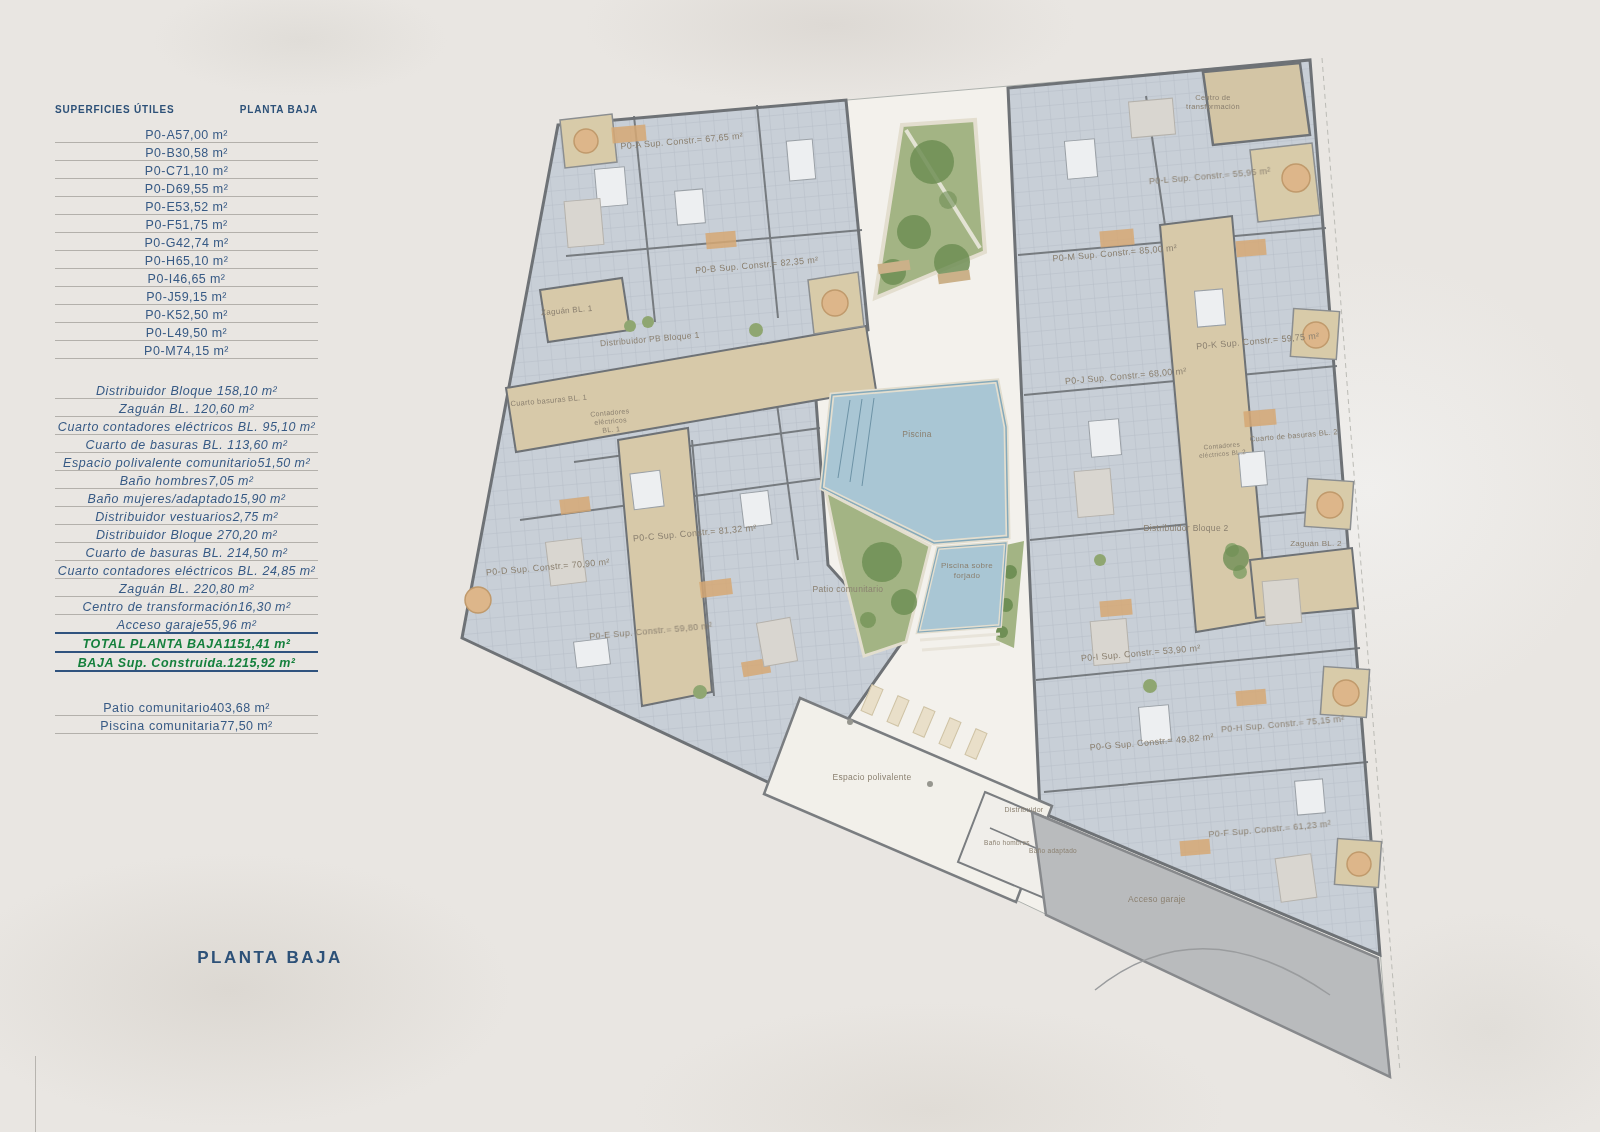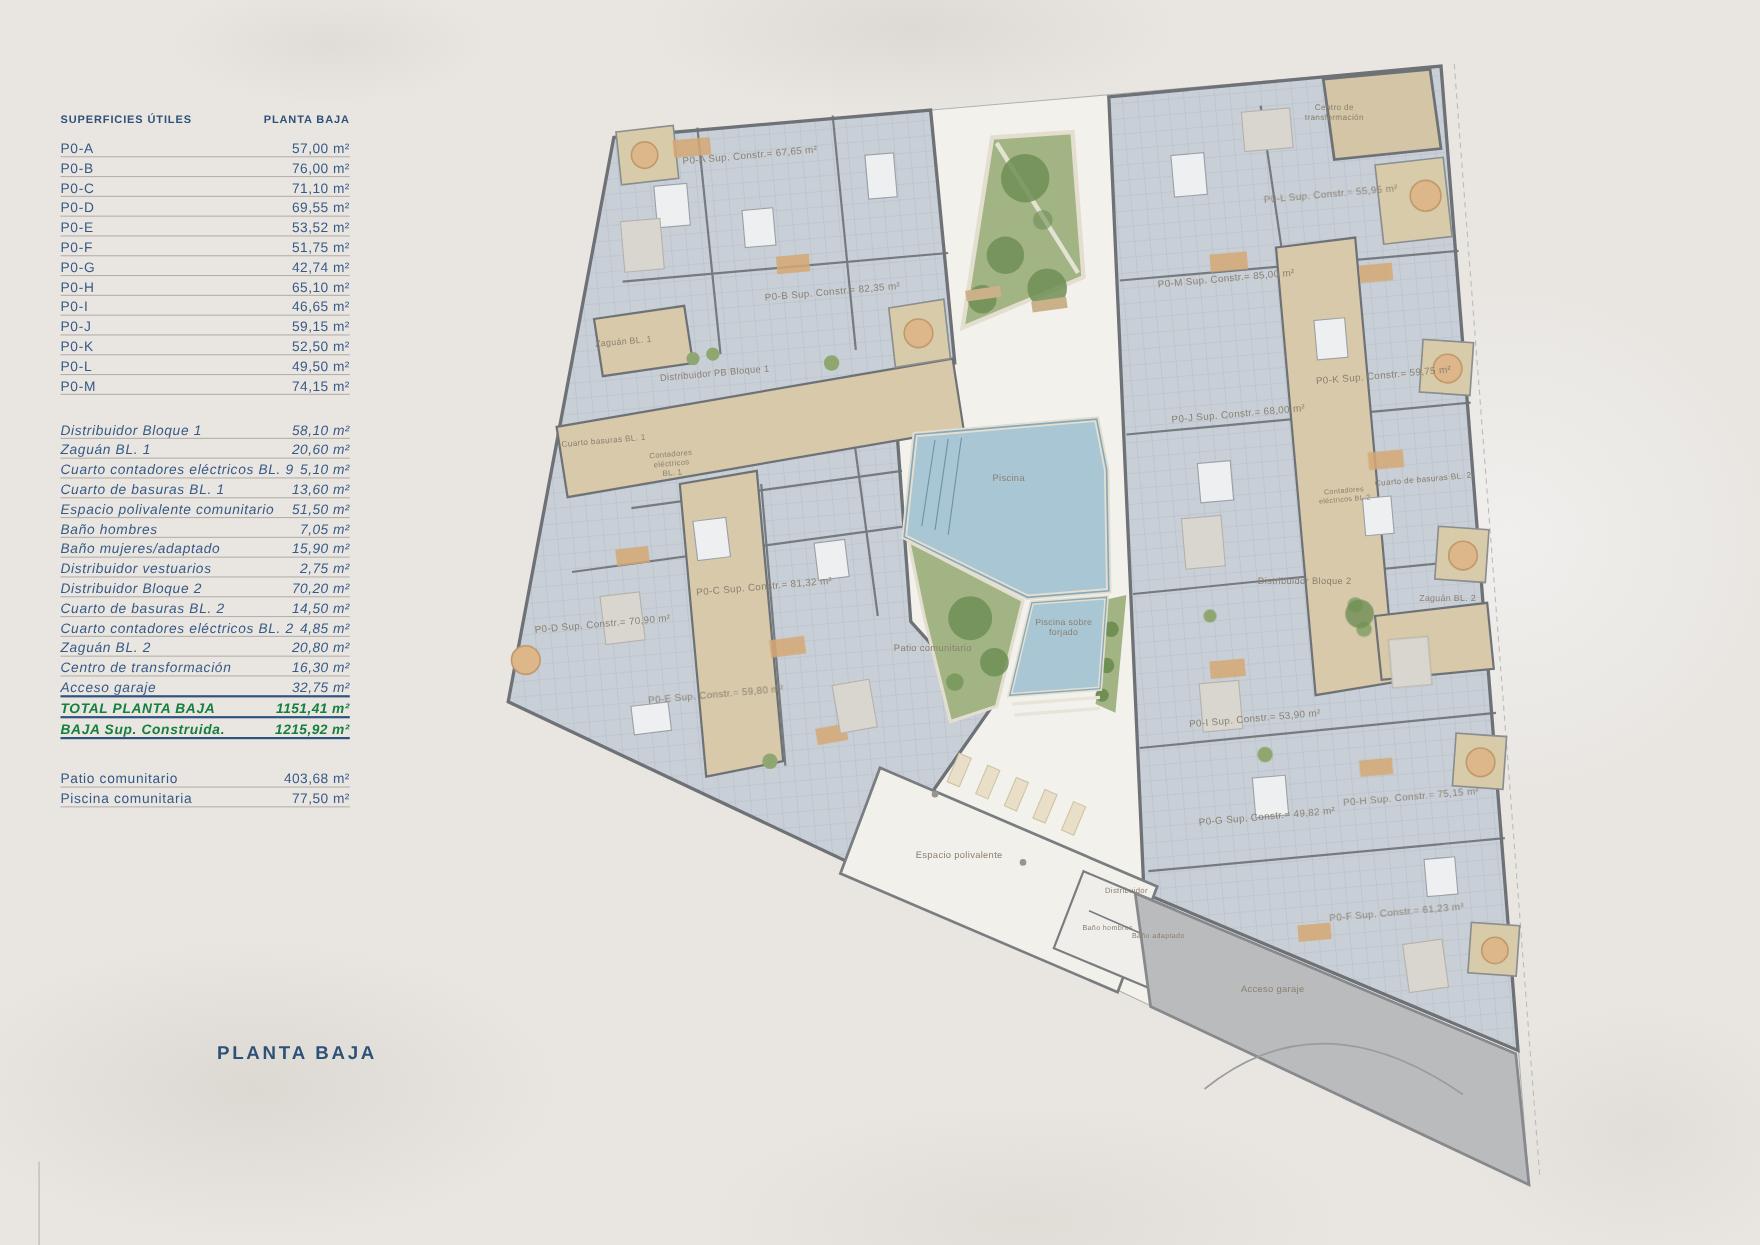--- a/index.html
+++ b/index.html
@@ -16,21 +16,21 @@
   .b3{left:-160px;top:800px;width:780px;height:380px;background:radial-gradient(closest-side,#dcd8d2 0%,rgba(220,216,210,0) 72%);}
   .b4{left:520px;top:960px;width:820px;height:300px;background:radial-gradient(closest-side,#e0dcd6 0%,rgba(224,220,214,0) 72%);}
   .b5{left:1260px;top:860px;width:460px;height:340px;background:radial-gradient(closest-side,#e1ded9 0%,rgba(225,222,217,0) 70%);}
   .b6{left:1050px;top:180px;width:640px;height:620px;background:radial-gradient(closest-side,#f0efed 0%,rgba(240,239,237,0) 75%);}
 
   
   .legend{position:absolute;left:55px;top:104px;width:263px;color:#375a85;}
   .legend-head{display:flex;justify-content:space-between;font-weight:bold;
     font-size:10px;letter-spacing:.8px;color:#2d5178;margin-bottom:10px;}
   .tbl{width:100%;}
-  .row{display:flex;justify-content:space-between;align-items:flex-end;
+  .row{display:flex;justify-content:center;align-items:flex-end;
     font-size:12.5px;letter-spacing:.6px;height:16px;padding-top:1px;
     border-bottom:1px solid #b3b0ab;}
   .row .lab{white-space:nowrap;}
   .row .val{white-space:nowrap;letter-spacing:.4px;}
   .row.bold{font-weight:bold;color:#15803d;}
   .row.navy{border-bottom:2px solid #30537e;}
   .gap22{margin-top:22px;font-style:italic;}
   .gap26{margin-top:26px;}
   .plan-footer{position:absolute;left:190px;top:948px;width:160px;text-align:center;
     font-size:17px;font-weight:bold;letter-spacing:2.5px;color:#2d5178;}
@@ -295,21 +295,21 @@
     <span>SUPERFICIES ÚTILES</span>
     <span>PLANTA BAJA</span>
   </div>
   <div class="tbl" id="unit-rows">
       <div class="row">
         <span class="lab">P0-A</span>
         <span class="val">57,00 m²</span>
       </div>
       <div class="row">
         <span class="lab">P0-B</span>
-        <span class="val">76,00 m²</span>
+        <span class="val">30,58 m²</span>
       </div>
       <div class="row">
         <span class="lab">P0-C</span>
         <span class="val">71,10 m²</span>
       </div>
       <div class="row">
         <span class="lab">P0-D</span>
         <span class="val">69,55 m²</span>
       </div>
       <div class="row">
@@ -397,21 +397,21 @@
       <div class="row">
         <span class="lab">Zaguán BL. 2</span>
         <span class="val">20,80 m²</span>
       </div>
       <div class="row">
         <span class="lab">Centro de transformación</span>
         <span class="val">16,30 m²</span>
       </div>
       <div class="row navy">
         <span class="lab">Acceso garaje</span>
-        <span class="val">32,75 m²</span>
+        <span class="val">55,96 m²</span>
       </div>
       <div class="row bold navy">
         <span class="lab">TOTAL PLANTA BAJA</span>
         <span class="val">1151,41 m²</span>
       </div>
       <div class="row bold navy">
         <span class="lab">BAJA Sup. Construida.</span>
         <span class="val">1215,92 m²</span>
       </div>
     </div>

